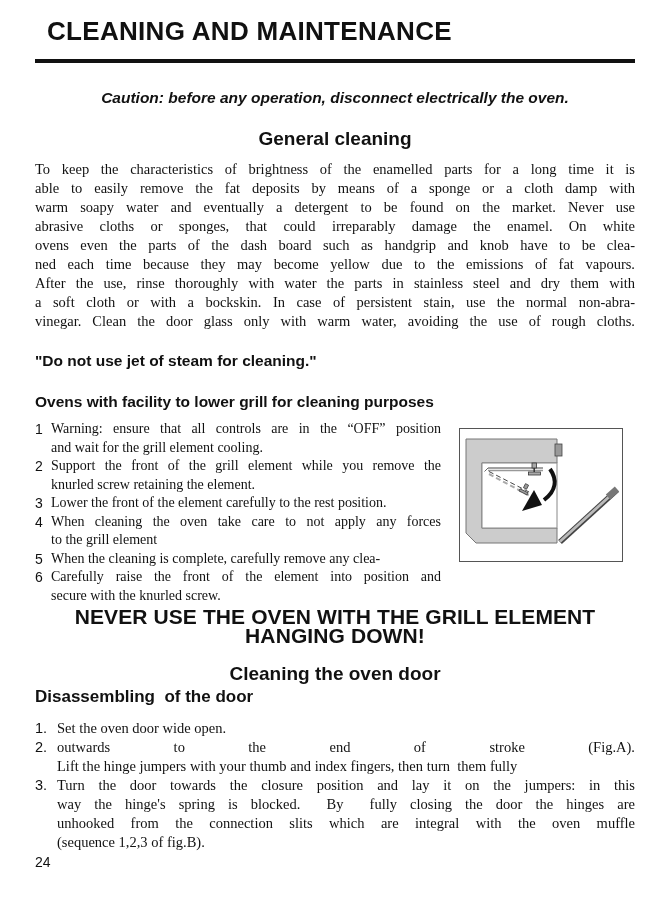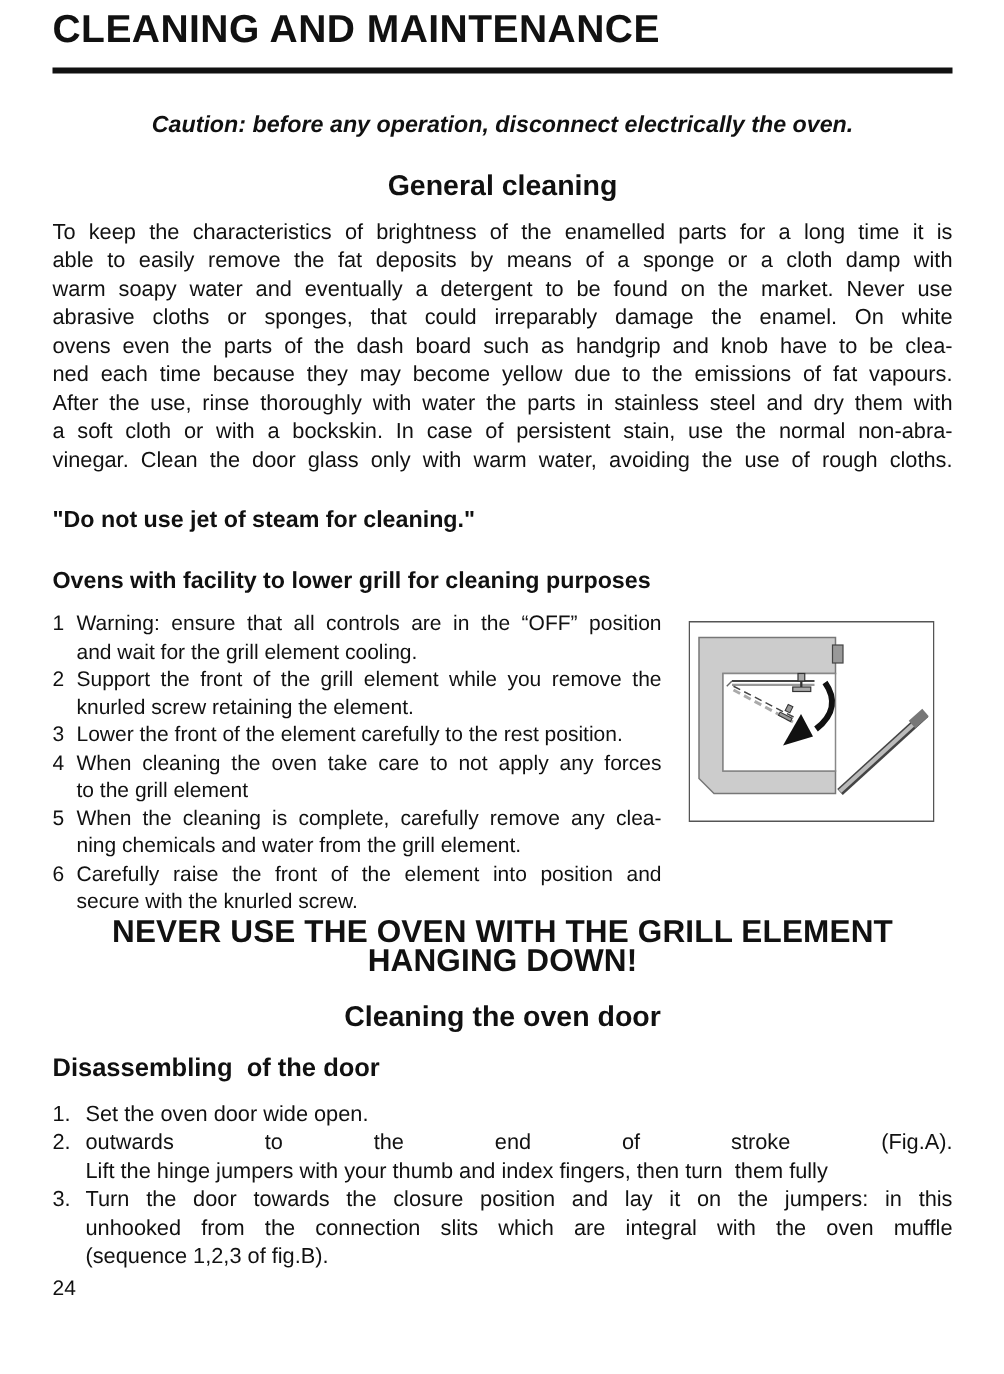--- a/index.html
+++ b/index.html
@@ -6,55 +6,55 @@
   body{
     width:669px;height:916px;overflow:hidden;
     color:#111;
     font-family:"Liberation Sans","DejaVu Sans",sans-serif;
     -webkit-font-smoothing:antialiased;
   }
   .page{padding:4px 34px 0 35px;width:600px;}
 
   .doc-title{
     font-size:26px;font-weight:bold;letter-spacing:0.3px;
-    line-height:31px;margin:0;
+    line-height:31px;margin:12px;
   }
   .rule{height:4px;background:#111;margin-top:10px;}
 
   .caution{
     margin-top:25px;font-size:15.5px;font-weight:bold;font-style:italic;
     line-height:19px;white-space:pre-wrap;text-align:center;
   }
   .h2{font-size:19px;font-weight:bold;line-height:24px;margin-top:20px;text-align:center;}
   .para{margin-top:9px;font-size:14.5px;line-height:19px;}
   .steam{margin-top:20px;font-size:15.5px;font-weight:bold;line-height:19px;}
   .h3{margin-top:22px;font-size:15.5px;font-weight:bold;line-height:19px;}
 
   .lines .jl{
-    text-align:justify;text-align-last:justify;white-space:pre-wrap;
+    text-align:justify;text-align-last:justify;white-space:pre-wrap;font-family:Liberation Serif, serif;
   }
   .lines .jl:last-child{text-align-last:left;}
   .lines.justify-all .jl:last-child{text-align-last:justify;}
 
   .grill-row{display:flex;margin-top:9px;align-items:flex-start;}
   .list{font-size:14px;line-height:18.5px;}
   .list .li{display:flex;}
   .list .num{flex:none;}
   .grill{width:406px;flex:none;}
   .grill .num{width:16px;}
   .litext{flex:1;min-width:0;}
   .figure{margin:8px 12px 0 auto;width:164px;height:134px;}
 
   .never{
     margin-top:2px;text-align:center;font-size:21px;font-weight:bold;
     line-height:19px;letter-spacing:0.1px;
   }
   .h2-door{margin-top:17px;}
   .h3-disassembling{
-    margin-top:10px;font-size:17px;font-weight:bold;line-height:21px;
+    font-size:17px;font-weight:bold;line-height:21px;
     white-space:pre-wrap;
   }
   .door-list{margin-top:12px;font-size:14.5px;line-height:19px;}
   .door-list .num{width:22px;}
 
   .pagenum{margin-top:2px;text-align:left;font-size:14px;line-height:17px;}
 </style>
 </head>
 <body>
 
@@ -109,21 +109,20 @@
           <span class="num">4</span>
           <div class="litext lines">
             <div class="jl">When cleaning the oven take care to not apply any forces</div>
             <div class="jl">to the grill element</div>
           </div>
         </div>
         <div class="li">
           <span class="num">5</span>
           <div class="litext lines">
             <div class="jl">When the cleaning is complete, carefully remove any clea-</div>
-            <div class="jl">ning chemicals and water from the grill element.</div>
           </div>
         </div>
         <div class="li">
           <span class="num">6</span>
           <div class="litext lines">
             <div class="jl">Carefully raise the front of the element into position and</div>
             <div class="jl">secure with the knurled screw.</div>
           </div>
         </div>
       </div>
@@ -180,20 +179,21 @@
         <span class="num">2.</span>
         <div class="litext lines">
           <div class="jl">outwards to the end of stroke (Fig.A).</div>
           <div class="jl">Lift the hinge jumpers with your thumb and index fingers, then turn  them fully</div>
         </div>
       </div>
       <div class="li">
         <span class="num">3.</span>
         <div class="litext lines">
           <div class="jl">Turn the door towards the closure position and lay it on the jumpers: in this</div>
+          <div class="jl">way the hinge's spring is blocked.  By  fully closing the door the hinges are</div>
           <div class="jl">unhooked from the connection slits which are integral with the oven muffle</div>
           <div class="jl">(sequence 1,2,3 of fig.B).</div>
         </div>
       </div>
     </div>
 
   <div class="pagenum">24</div>
 
 </div>
 

